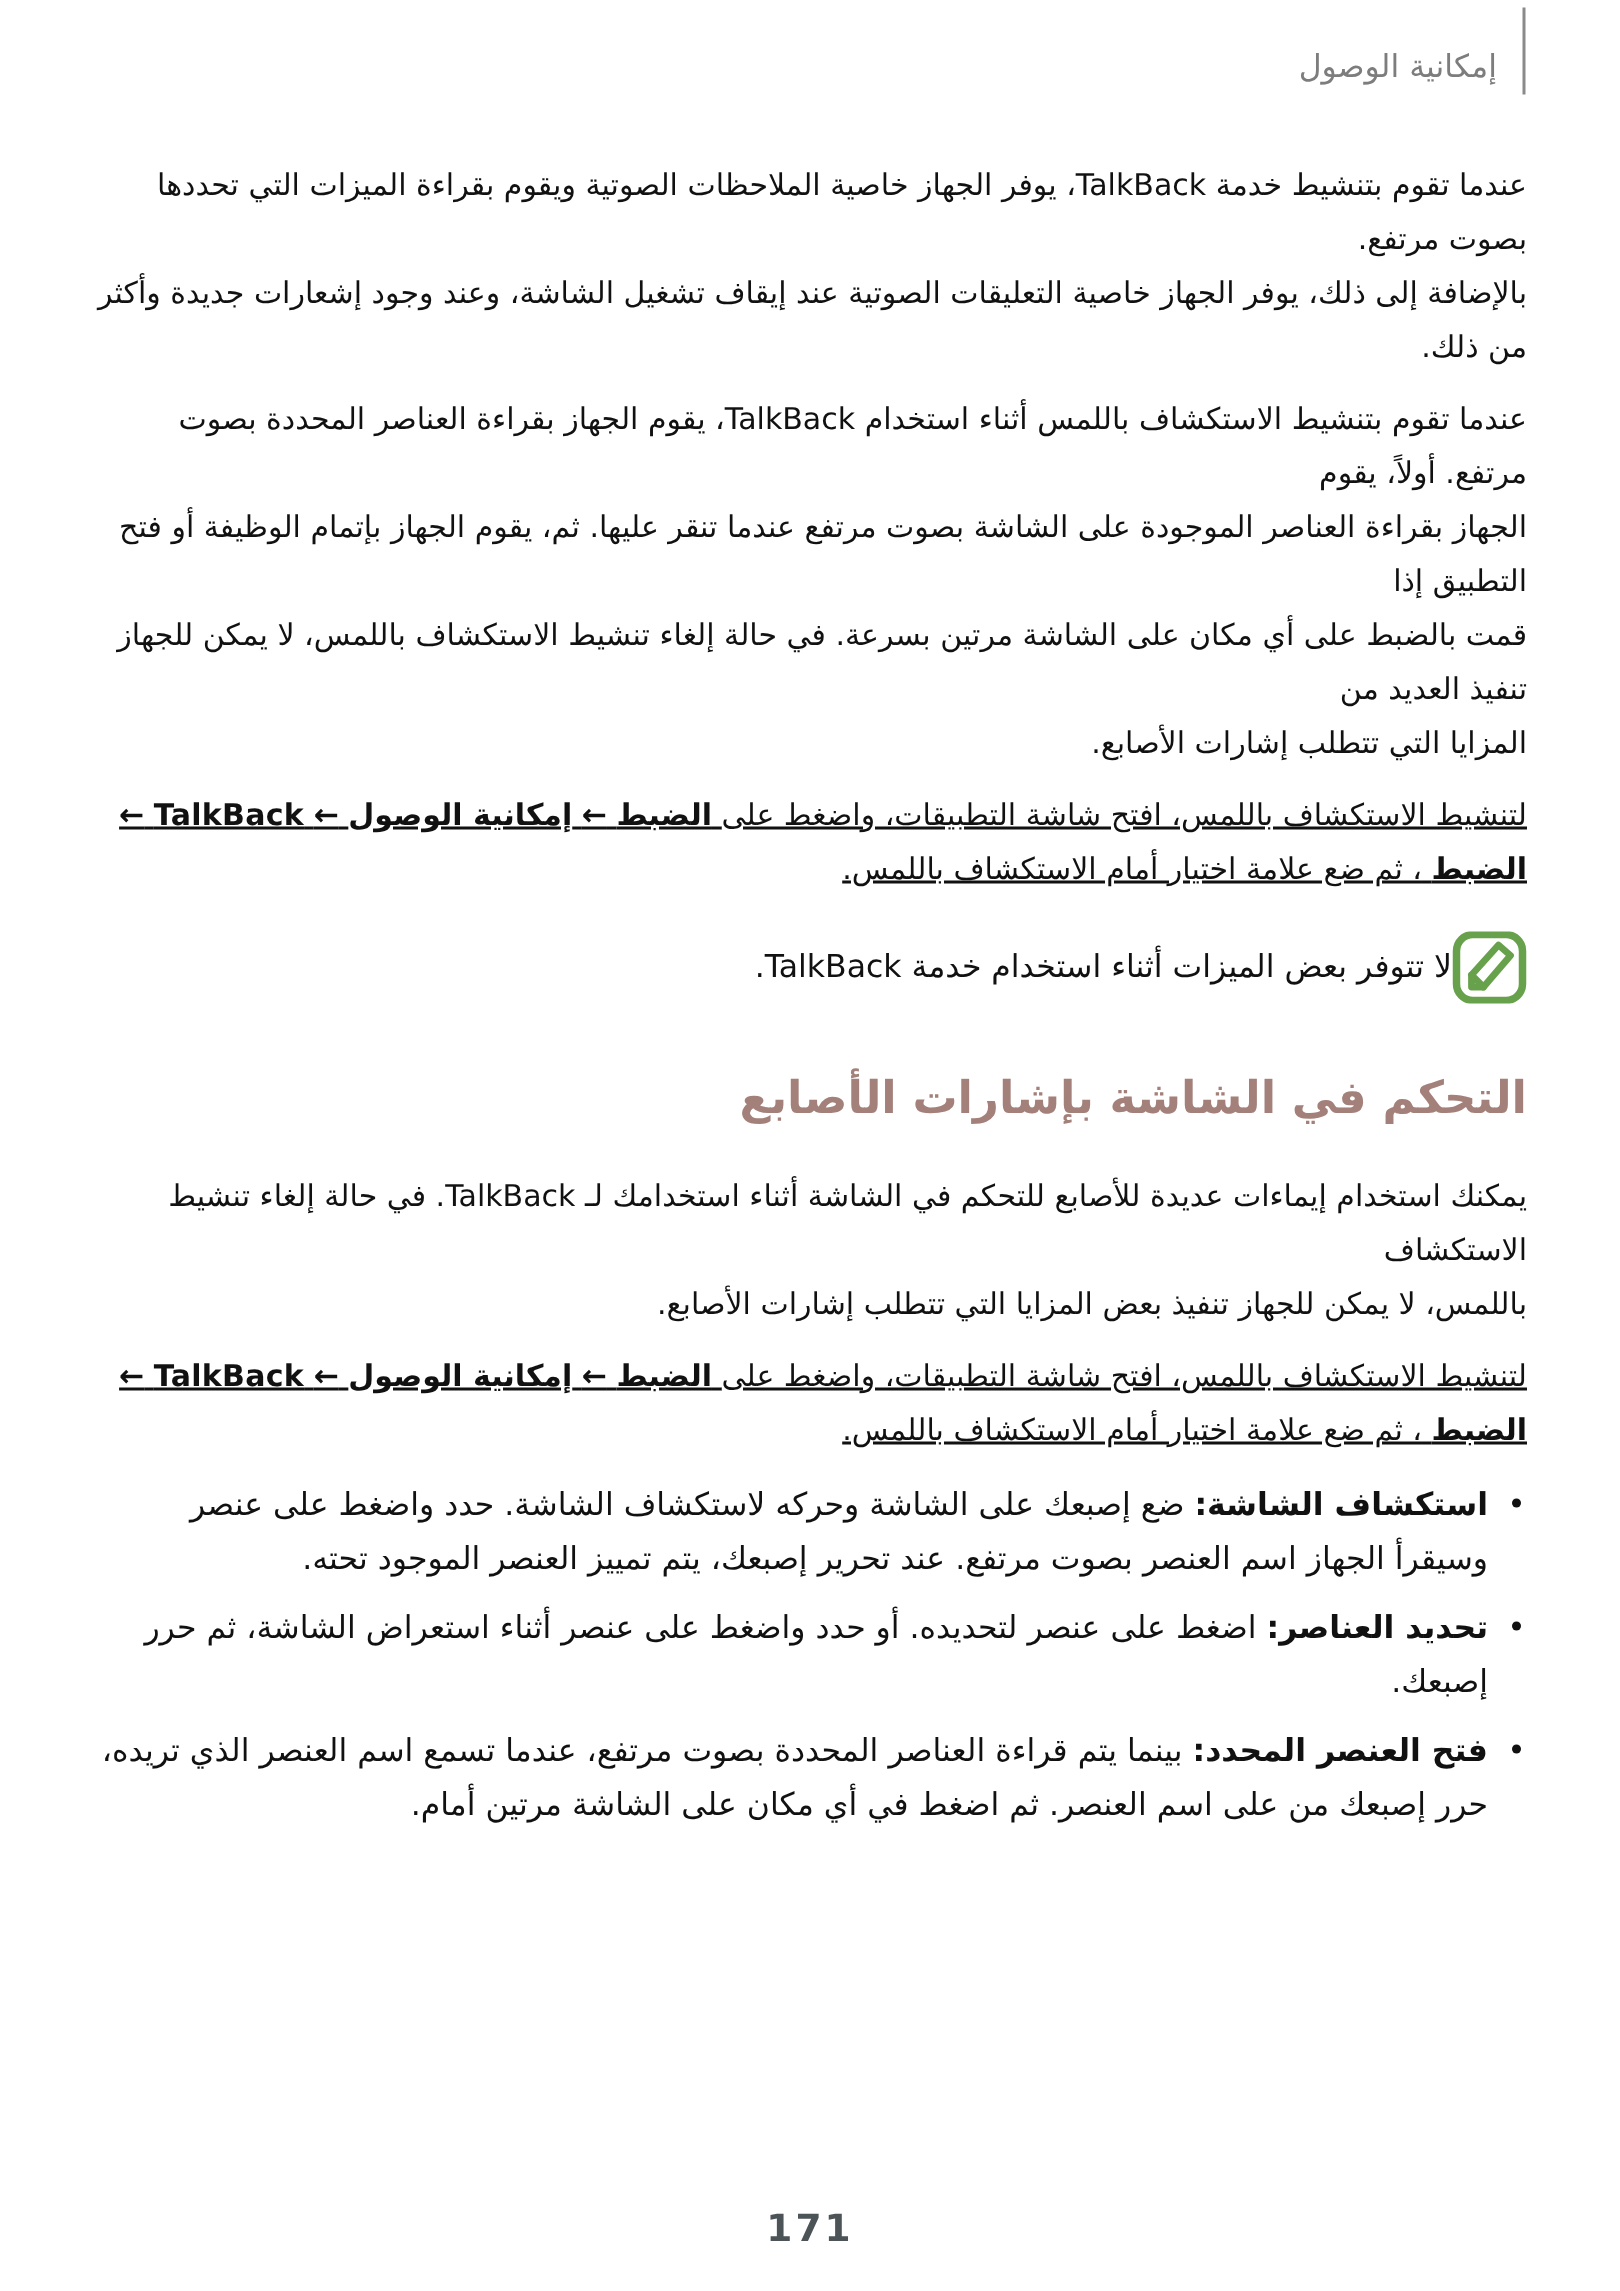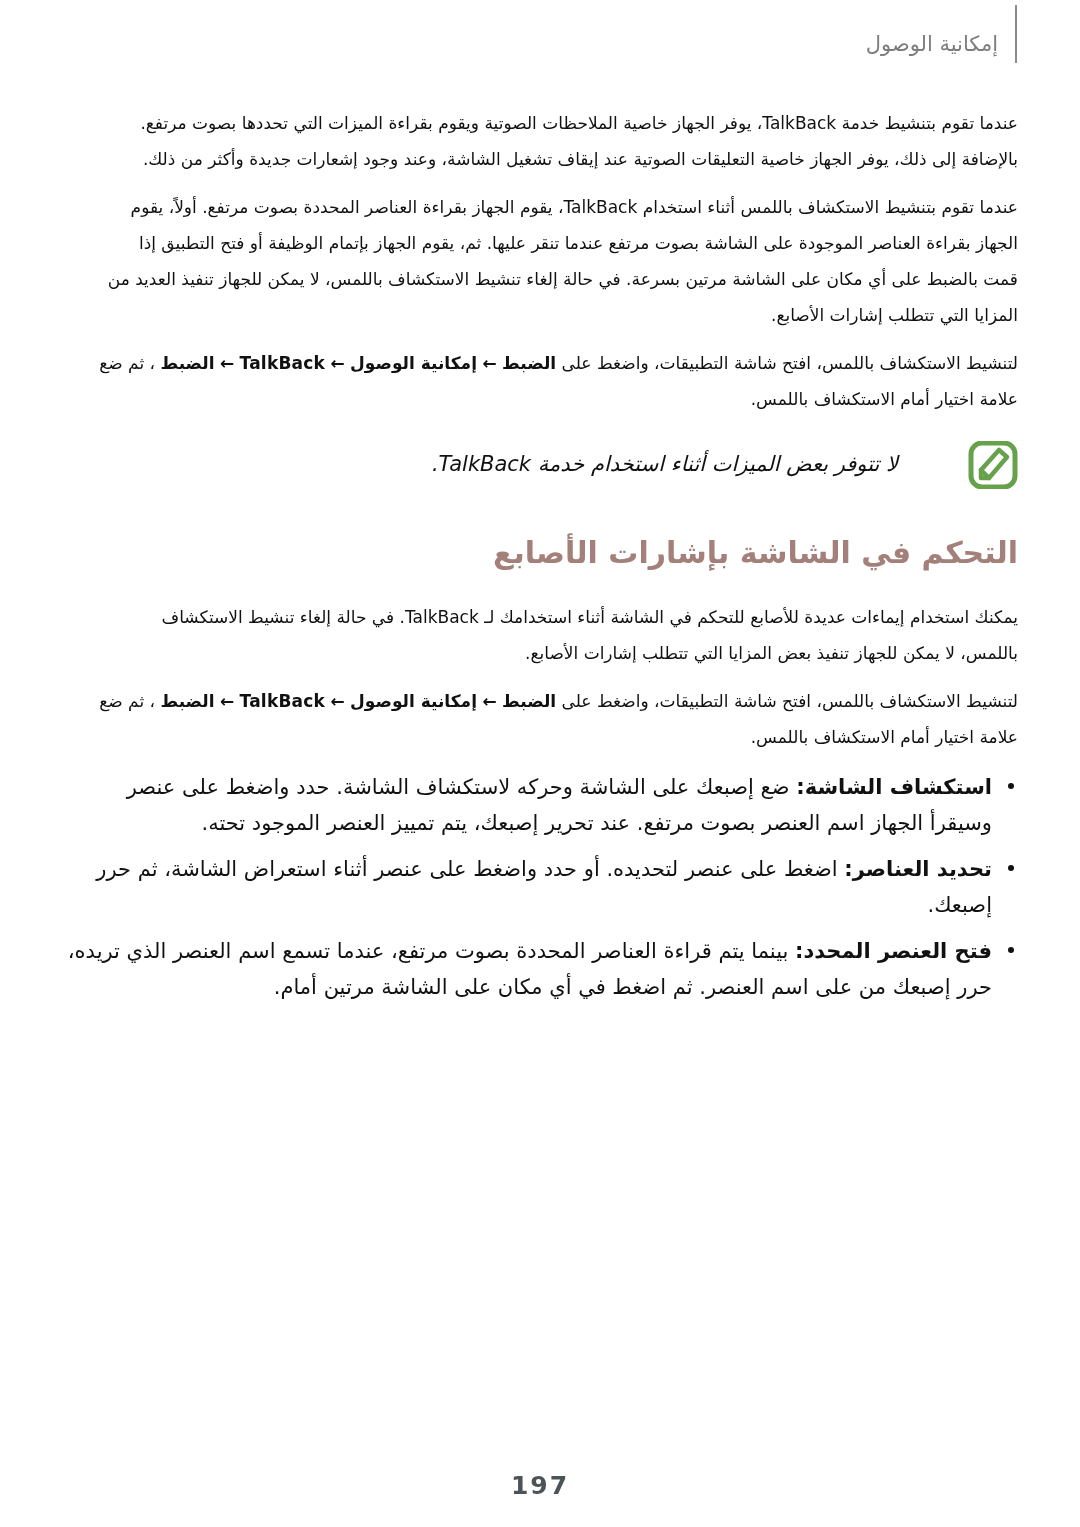--- a/index.html
+++ b/index.html
@@ -58,50 +58,50 @@
   .content {
     position: absolute;
     top: 105px;
     right: 62px;
     width: 956px;
     text-align: right;
   }
 
   p.para {
     margin: 0 0 12px 0;
-    font-size: 17px;
+    font-size: 20px;
     line-height: 36px;
     color: #111111;
     text-align: right;
     letter-spacing: 0;
   }
   p.para.tight {
     margin-bottom: 6px;
+    text-decoration: underline;
   }
   .b {
     font-weight: 700;
   }
   .latin {
     font-family: "DejaVu Sans", "Liberation Sans", sans-serif;
     letter-spacing: 0.2px;
   }
   .arrow {
     font-family: "DejaVu Sans", sans-serif;
     font-weight: 700;
   }
 
   
   .note {
     position: relative;
     margin: 22px 0 0 0;
     min-height: 58px;
     padding-left: 0;
-    padding-right: 120px;
-    text-align: right;
-    font-style: italic;
+    padding-right: 50px;
+    text-align: right;
   }
   .note-icon {
     position: absolute;
     top: 2px;
     right: 0;
     width: 50px;
     height: 48px;
   }
   .note-text {
     font-size: 21px;
@@ -244,15 +244,15 @@
       </li>
       <li>
         <span class="dot"></span>
         <span class="b">فتح العنصر المحدد:</span>
         <span>بينما يتم قراءة العناصر المحددة بصوت مرتفع، عندما تسمع اسم العنصر الذي تريده، حرر إصبعك من على اسم العنصر. ثم اضغط في أي مكان على الشاشة مرتين أمام.</span>
       </li>
     </ul>
 
   </div>
 
-  <div class="page-number">197</div>
+  <div class="page-number">171</div>
 
 </div>
 
 </body></html>

